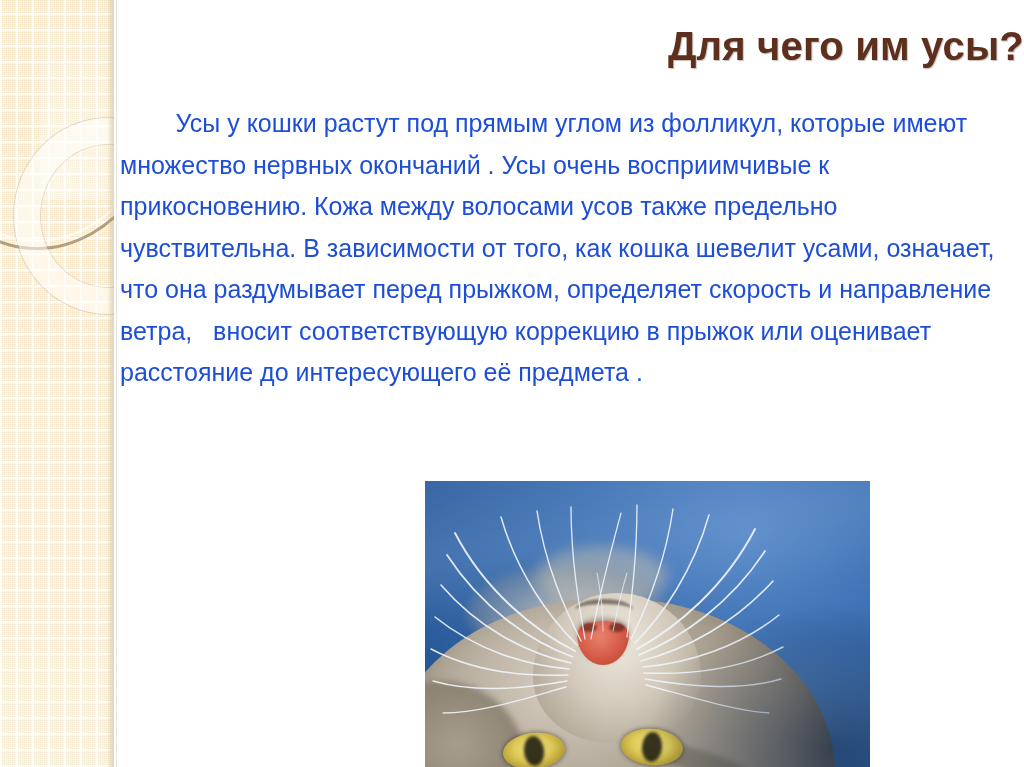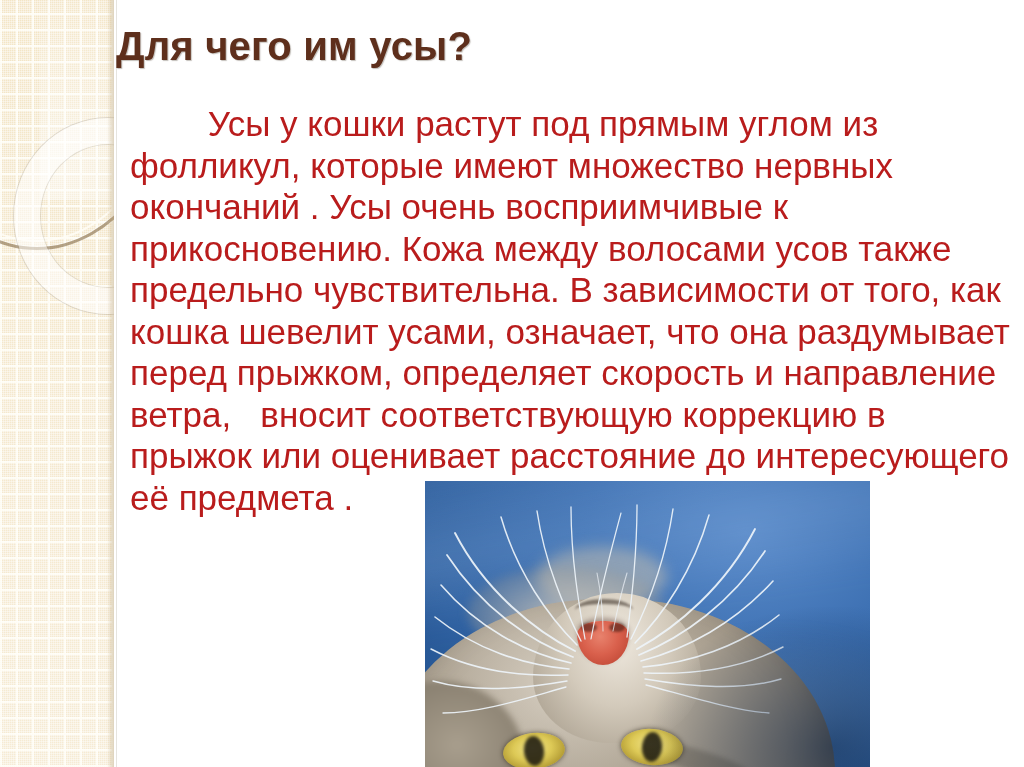--- a/index.html
+++ b/index.html
@@ -88,36 +88,36 @@
     position:absolute; left:40px; top:-40px;
     width:180px; height:240px;
     background:radial-gradient(ellipse at 10% 90%, rgba(255,255,255,0.45), rgba(255,255,255,0) 65%);
   }
 
   
   #title {
     position:absolute;
     left:116px; top:24px;
     width:908px;
-    text-align:left;
+    text-align:right;
     color:#5e2f1c;
     font-size:40px;
     font-weight:bold;
     letter-spacing:0.2px;
     text-shadow:1px 1px 1px rgba(120,110,100,0.45);
     white-space:nowrap;
   }
 
   
   #body-text {
     position:absolute;
-    left:130px; top:103px;
+    left:120px; top:103px;
     width:886px;
-    color:#b91c1c;
-    font-size:35px;
+    color:#1d4ed8;
+    font-size:25px;
     line-height:41.5px;
     white-space:pre-wrap;
     word-spacing:0px;
   }
 
   
   #photo {
     position:absolute;
     left:425px; top:481px;
     width:445px; height:286px;

